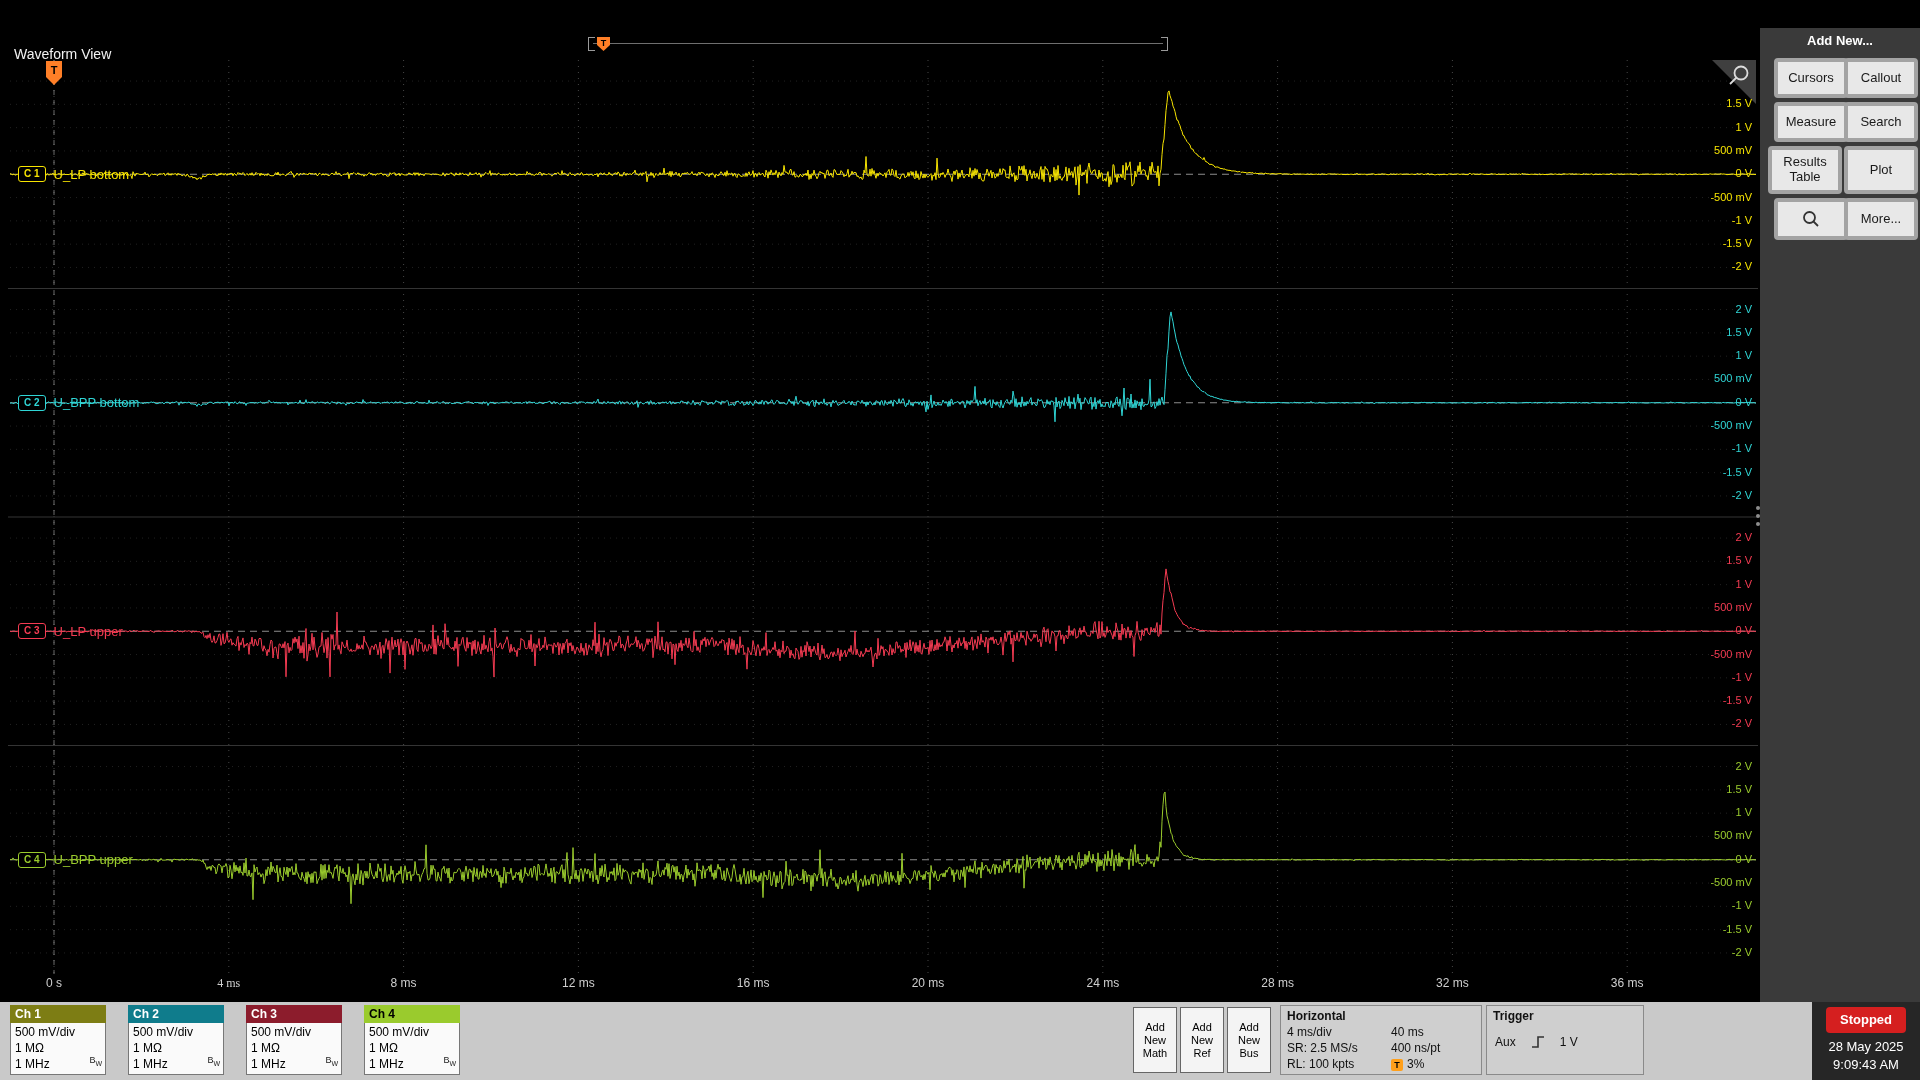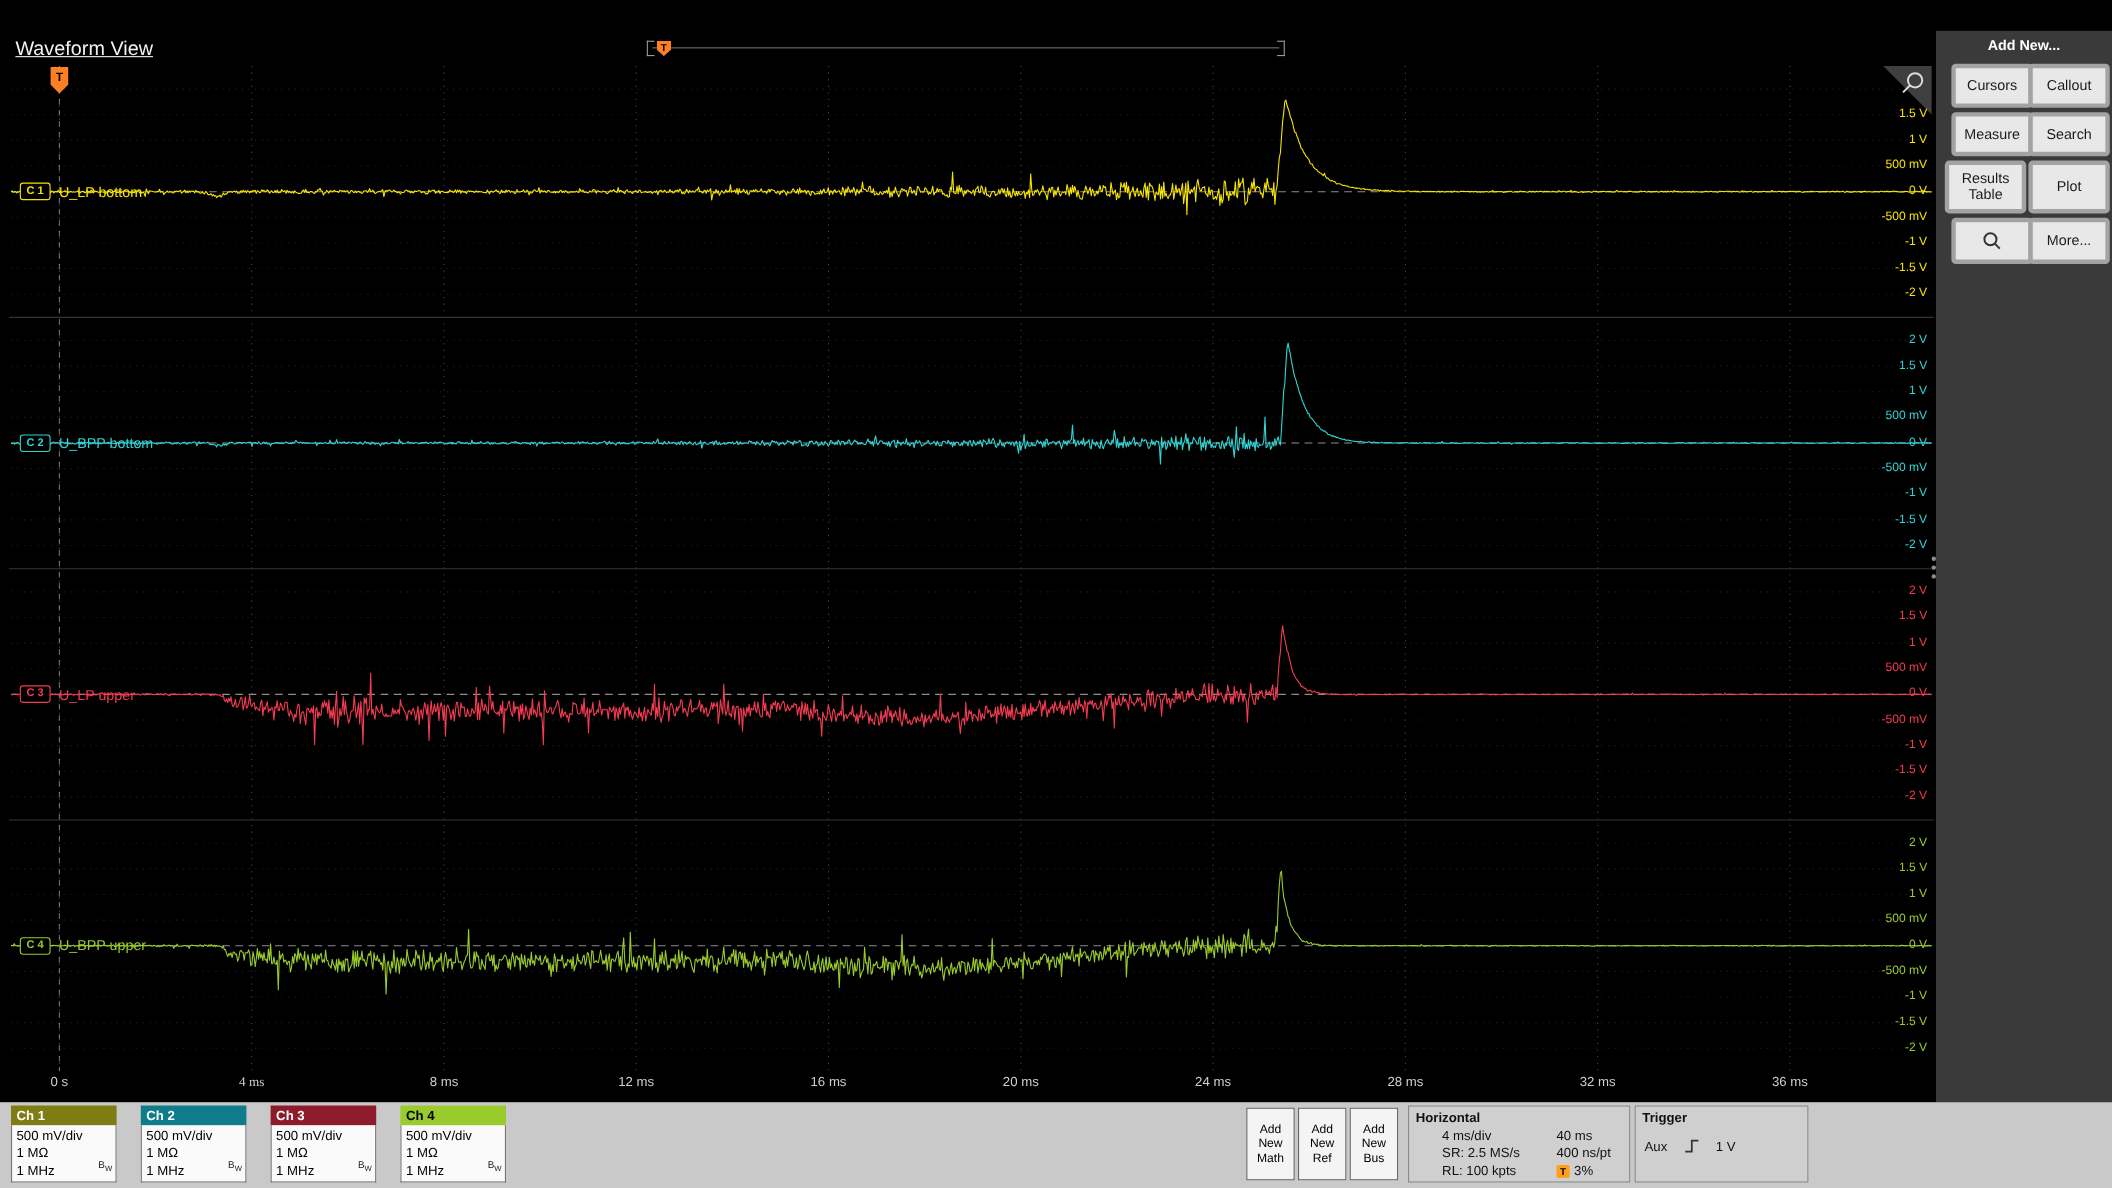--- a/index.html
+++ b/index.html
@@ -8,21 +8,21 @@
 
   
   #menubar{position:absolute;left:0;top:0;width:1920px;height:28px;background:#141414;}
   #menu-items{position:absolute;left:22px;top:0;height:28px;display:flex;gap:44px;align-items:center;}
   .mitem{color:#ececec;font-size:14px;cursor:default;}
   #logo{position:absolute;right:16px;top:2px;color:#fff;font-size:19px;font-weight:bold;
         font-style:italic;letter-spacing:.5px;}
 
   
   #waveform-area{position:absolute;left:0;top:28px;width:1760px;height:974px;background:#000;}
-  #wv-title{position:absolute;left:14px;top:6px;color:#f2f2f2;font-size:18px;text-decoration:underline;}
+  #wv-title{position:absolute;left:14px;top:18px;color:#f2f2f2;font-size:14px;}
   #nav-slider{position:absolute;left:588px;top:8px;width:580px;height:16px;}
   #nav-slider .track{position:absolute;left:5px;right:5px;top:7px;height:1px;background:#6f6f6f;}
   #nav-slider .bracket{position:absolute;top:1px;width:6px;height:12px;
         border-top:1px solid #9a9a9a;border-bottom:1px solid #9a9a9a;}
   #nav-slider .bracket.left{left:0;border-left:1px solid #9a9a9a;}
   #nav-slider .bracket.right{right:0;border-right:1px solid #9a9a9a;}
   #slider-trigger-marker{position:absolute;left:9px;top:1px;width:13px;height:14px;background:#ff7f27;
         color:#000;font-size:9px;font-weight:bold;text-align:center;line-height:12px;
         clip-path:polygon(0 0,100% 0,100% 58%,50% 100%,0 58%);}
   #scope{position:absolute;left:8px;top:28px;}
@@ -50,21 +50,21 @@
   .chset .bodybox{height:52px;background:#fafafa;border:1px solid #777;border-top:none;
         box-sizing:border-box;padding:1px 4px;position:relative;line-height:16px;color:#000;}
   .bwtag{position:absolute;right:3px;bottom:2px;font-size:9px;color:#222;}
   .bwtag .sub{font-size:7px;vertical-align:sub;}
   .addbtn{position:absolute;top:5px;width:44px;height:66px;background:#f4f4f4;border:1px solid #666;
         box-sizing:border-box;display:flex;flex-direction:column;align-items:center;justify-content:center;
         font-size:11px;line-height:13px;color:#000;}
   .panel{position:absolute;top:3px;height:70px;background:#cfcfcf;border:1px solid #8a8a8a;
         box-sizing:border-box;font-size:12px;color:#111;}
   .panel-title{font-weight:bold;padding:3px 6px 1px;font-size:12px;}
-  .prow{display:flex;padding:1px 6px 0;line-height:15px;margin-left:24px;}
+  .prow{display:flex;padding:1px 6px 0;line-height:15px;}
   .prow .pl{width:104px;}
   .prow .pr{flex:1;display:flex;align-items:center;gap:4px;}
   #trig-pos-icon{display:inline-block;width:12px;height:12px;background:#ff9f1a;color:#000;
         font-size:9px;font-weight:bold;text-align:center;line-height:12px;border-radius:2px;}
   #horizontal-panel{left:1280px;width:202px;}
   #trigger-panel{left:1486px;width:158px;}
   #trigger-panel .trow{display:flex;align-items:center;gap:14px;padding:10px 8px 0;}
   #acq-panel{left:1648px;width:152px;}
   #acq-panel .arow{display:flex;justify-content:space-between;padding:0 8px;line-height:16px;}
   #acq-panel .arow.single{justify-content:flex-start;}
@@ -321,15 +321,20 @@
       <div class="trow">
         <span>Aux</span>
         <svg width="16" height="16">
           <polyline points="2,13 8,13 8,3 14,3" fill="none" stroke="#333" stroke-width="1.6"></polyline>
         </svg>
         <span>1 V</span>
       </div>
     </div>
 
 
+    <div id="status-zone">
+      <div id="stopped-btn">Stopped</div>
+      <div id="date-text">28 May 2025</div>
+      <div id="time-text">9:09:43 AM</div>
+    </div>
   </div>
 
 </div>
 
 </body></html>

